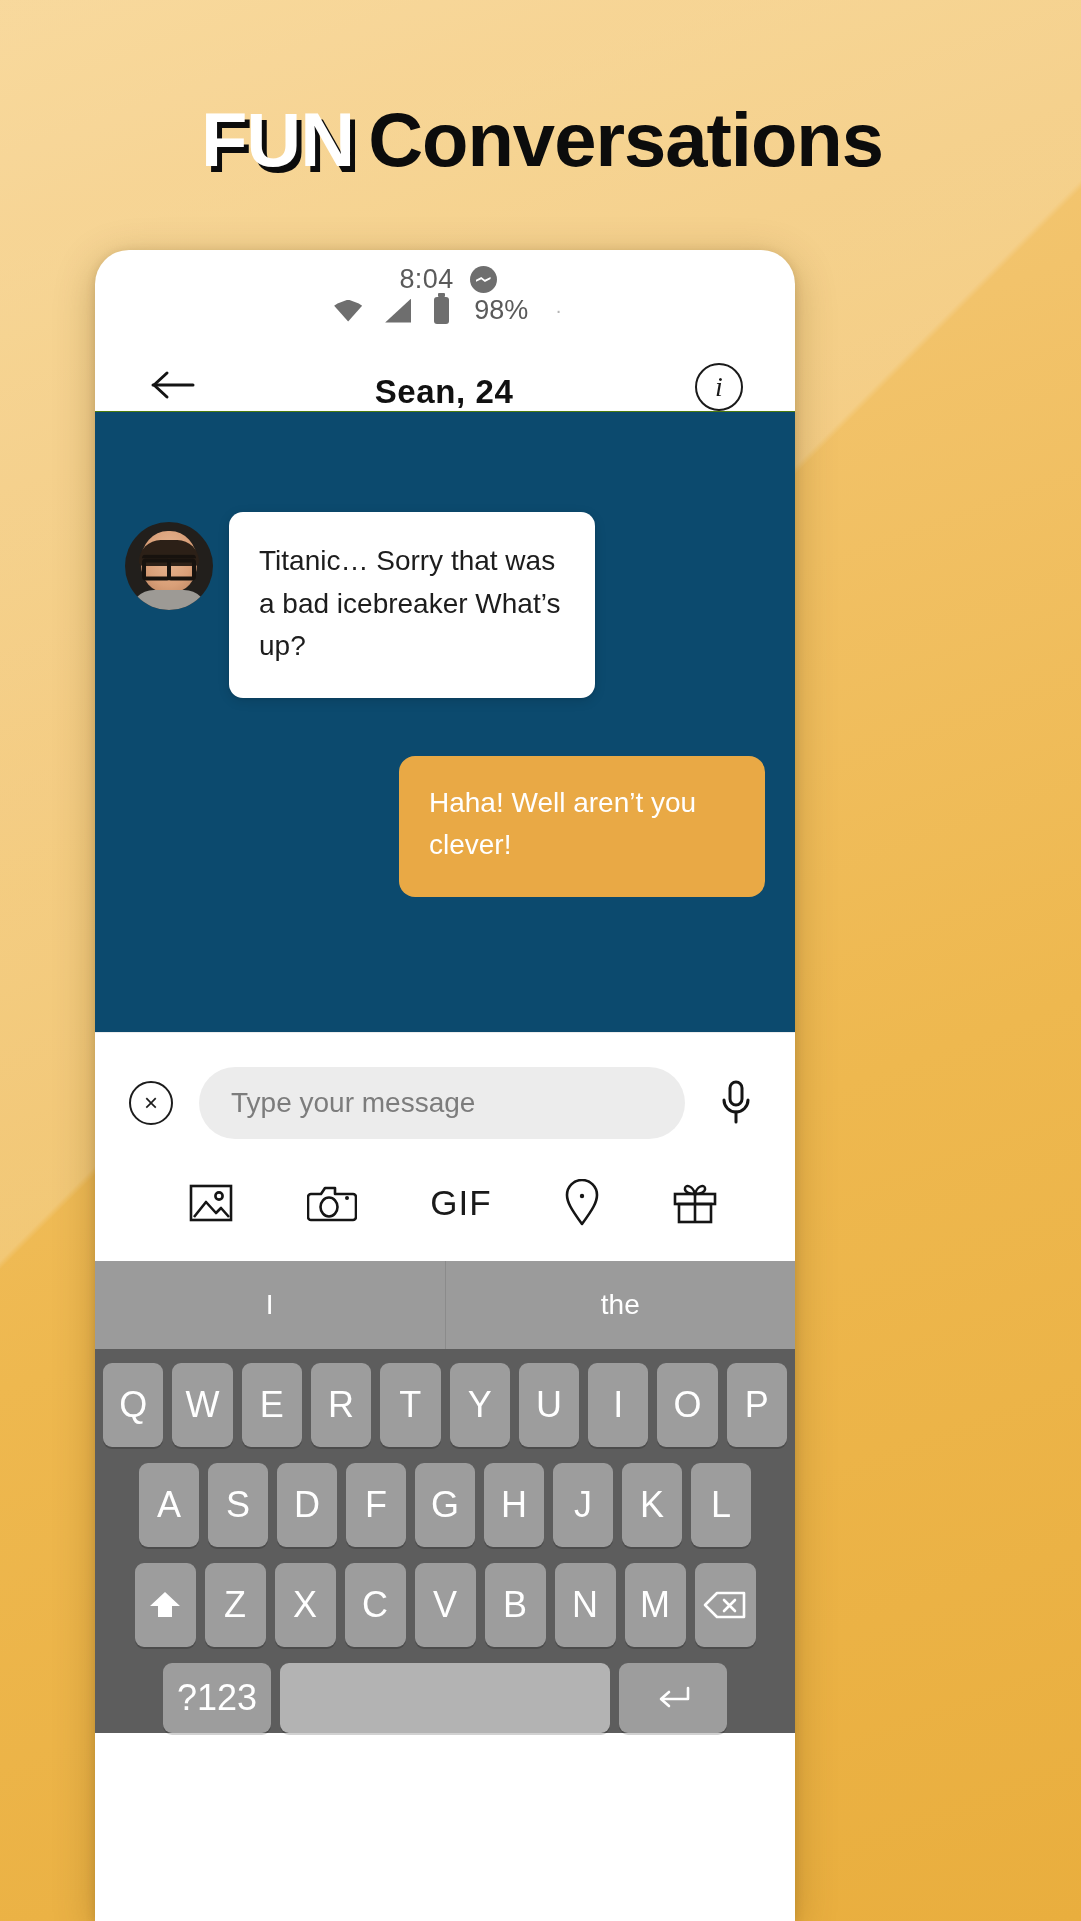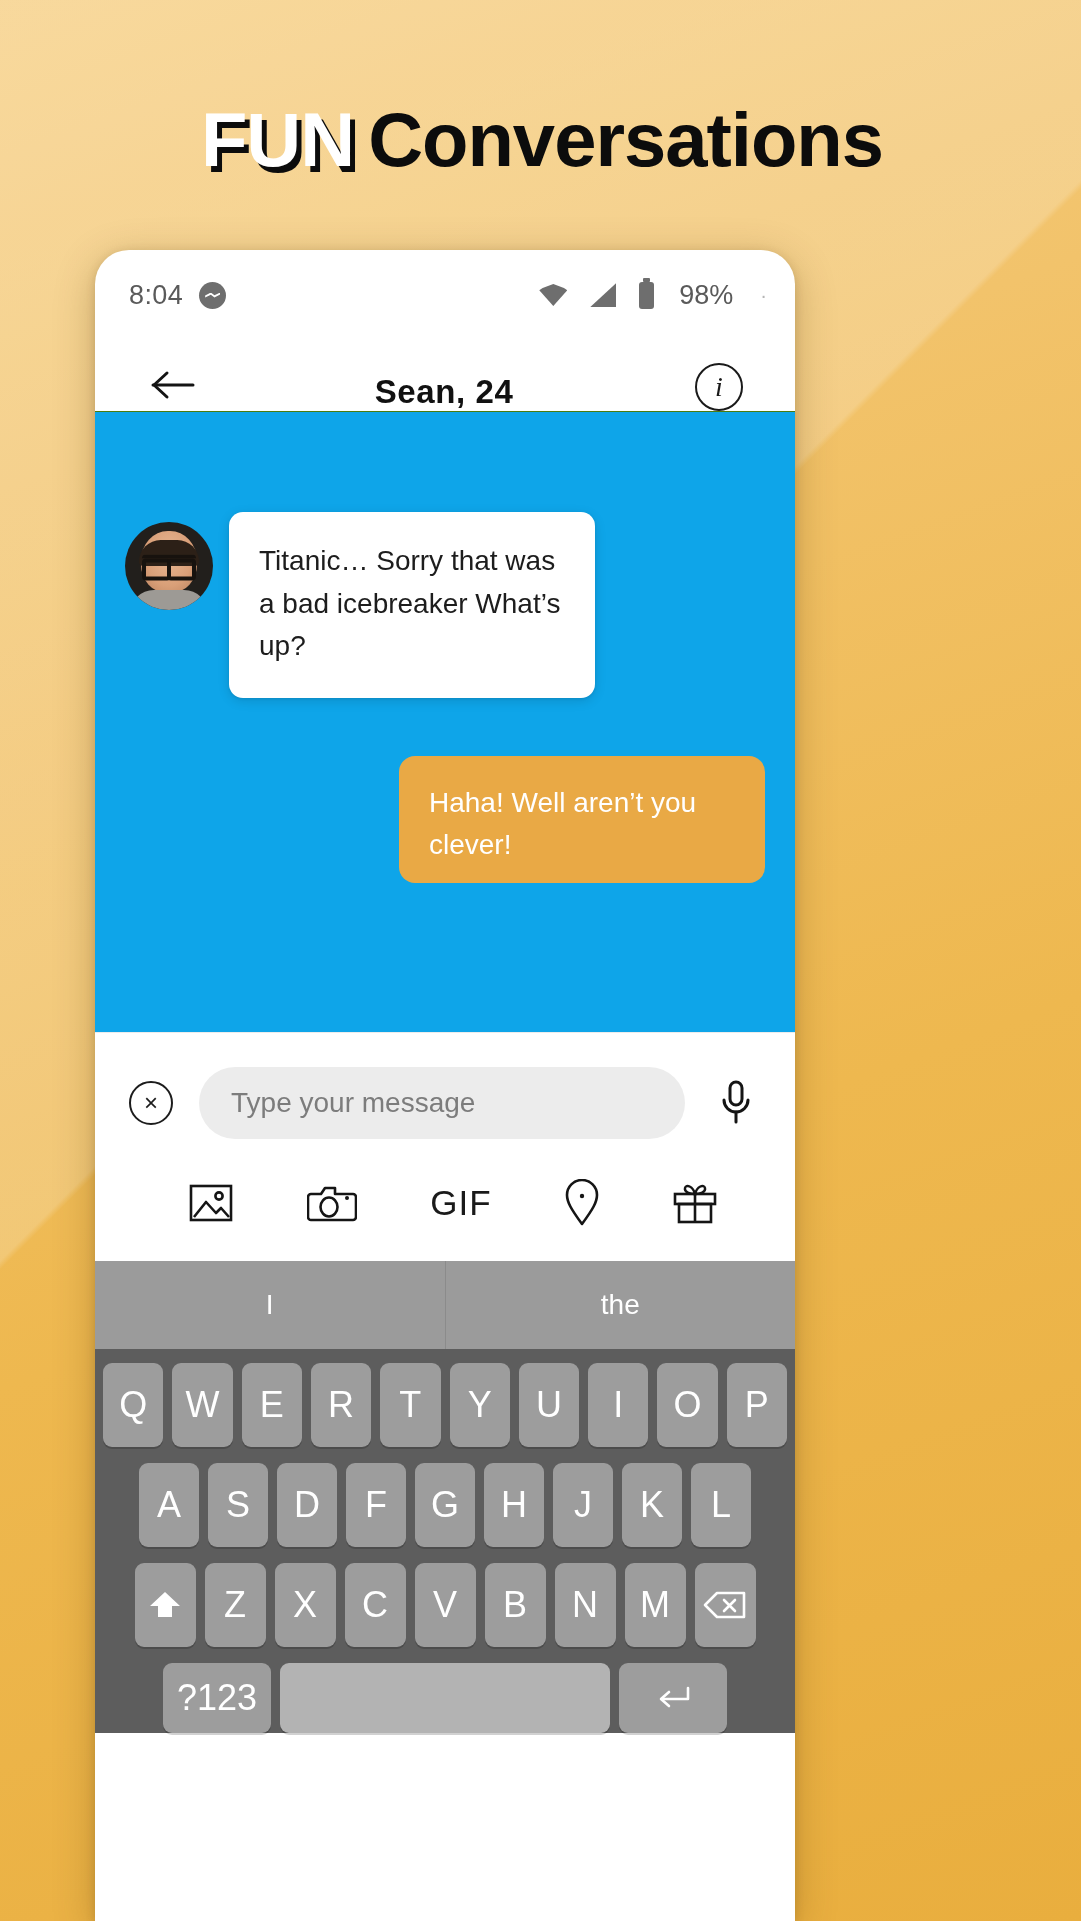--- a/index.html
+++ b/index.html
@@ -45,20 +45,21 @@
   }
 
   
   .statusbar {
     height:76px;
     display:flex;
     align-items:center;
     justify-content:space-between;
     padding:14px 28px 0 34px;
     color:#5c5c5c;
+    flex-direction:column;
   }
   .status-left { display:flex; align-items:center; gap:16px; }
   .status-time { font-size:27px; color:#5a5a5a; letter-spacing:0.4px; }
   .msgr-badge {
     width:27px; height:27px; border-radius:50%;
     background:#6e6e6e;
     position:relative;
   }
   .msgr-badge::after{
     content:"";
@@ -122,21 +123,21 @@
     font-family:"Liberation Serif", serif;
     font-style:italic;
     font-size:28px;
     color:#1a1a1a;
     flex:0 0 auto;
   }
 
   
   .msg-area {
     height:620px;
-    background:#0ea5e9;
+    background:#0c4a6e;
     padding:100px 30px 0 30px;
     position:relative;
   }
   .row { display:flex; align-items:flex-start; margin-bottom:58px; }
   .row.out { justify-content:flex-end; }
   .avatar {
     width:88px; height:88px;
     border-radius:50%;
     flex:0 0 auto;
     margin-right:16px;
@@ -185,21 +186,21 @@
     padding:28px 30px 30px 30px;
     max-width:366px;
     box-shadow: 0 3px 12px rgba(0,0,0,0.13), 0 1px 3px rgba(0,0,0,0.08);
     font-size:28px;
     line-height:1.52;
     color:#1d1d1d;
   }
   .bubble-out {
     background:#e9a945;
     border-radius:16px;
-    padding:26px 30px 16px 30px;
+    padding:26px 30px 30px 30px;
     max-width:366px;
     font-size:28px;
     line-height:1.52;
     color:#ffffff;
   }
 
   
   .composer {
     border-top:1px solid #ececec;
     padding:34px 34px 26px 34px;

